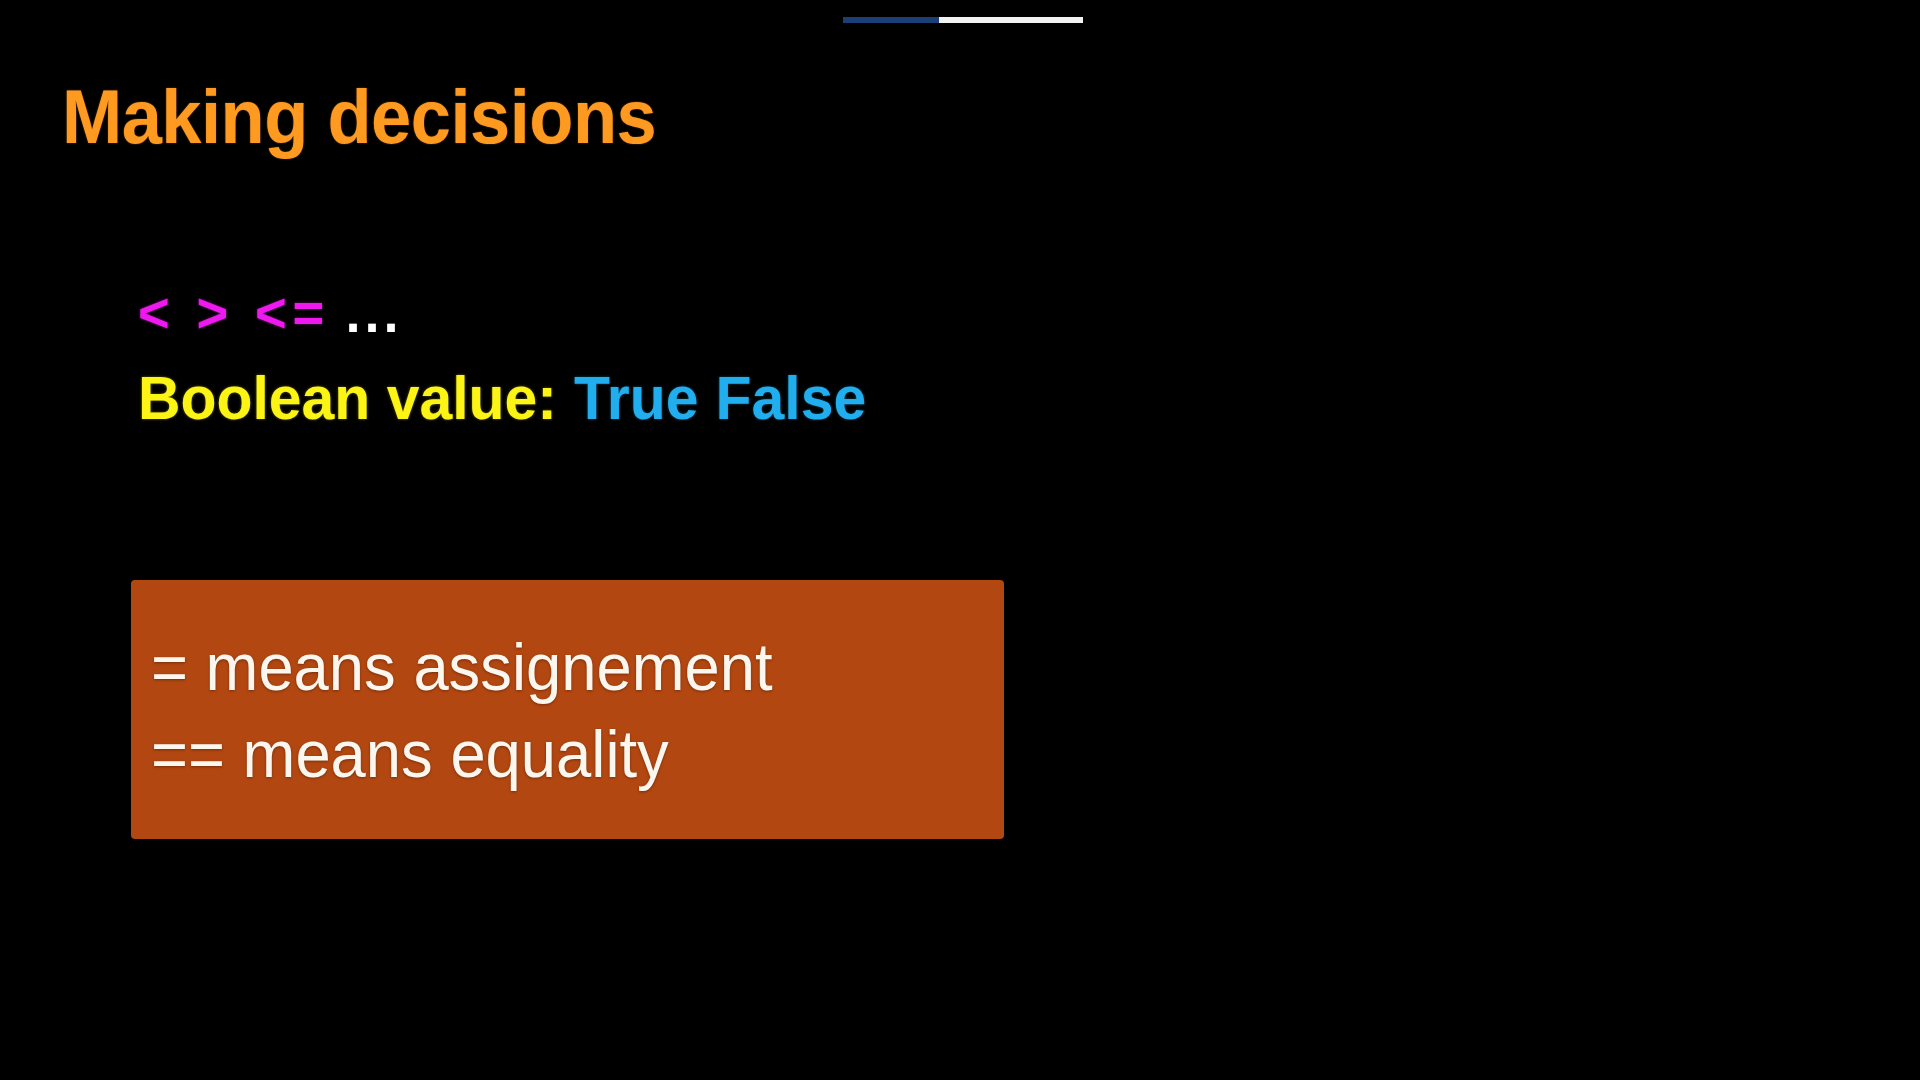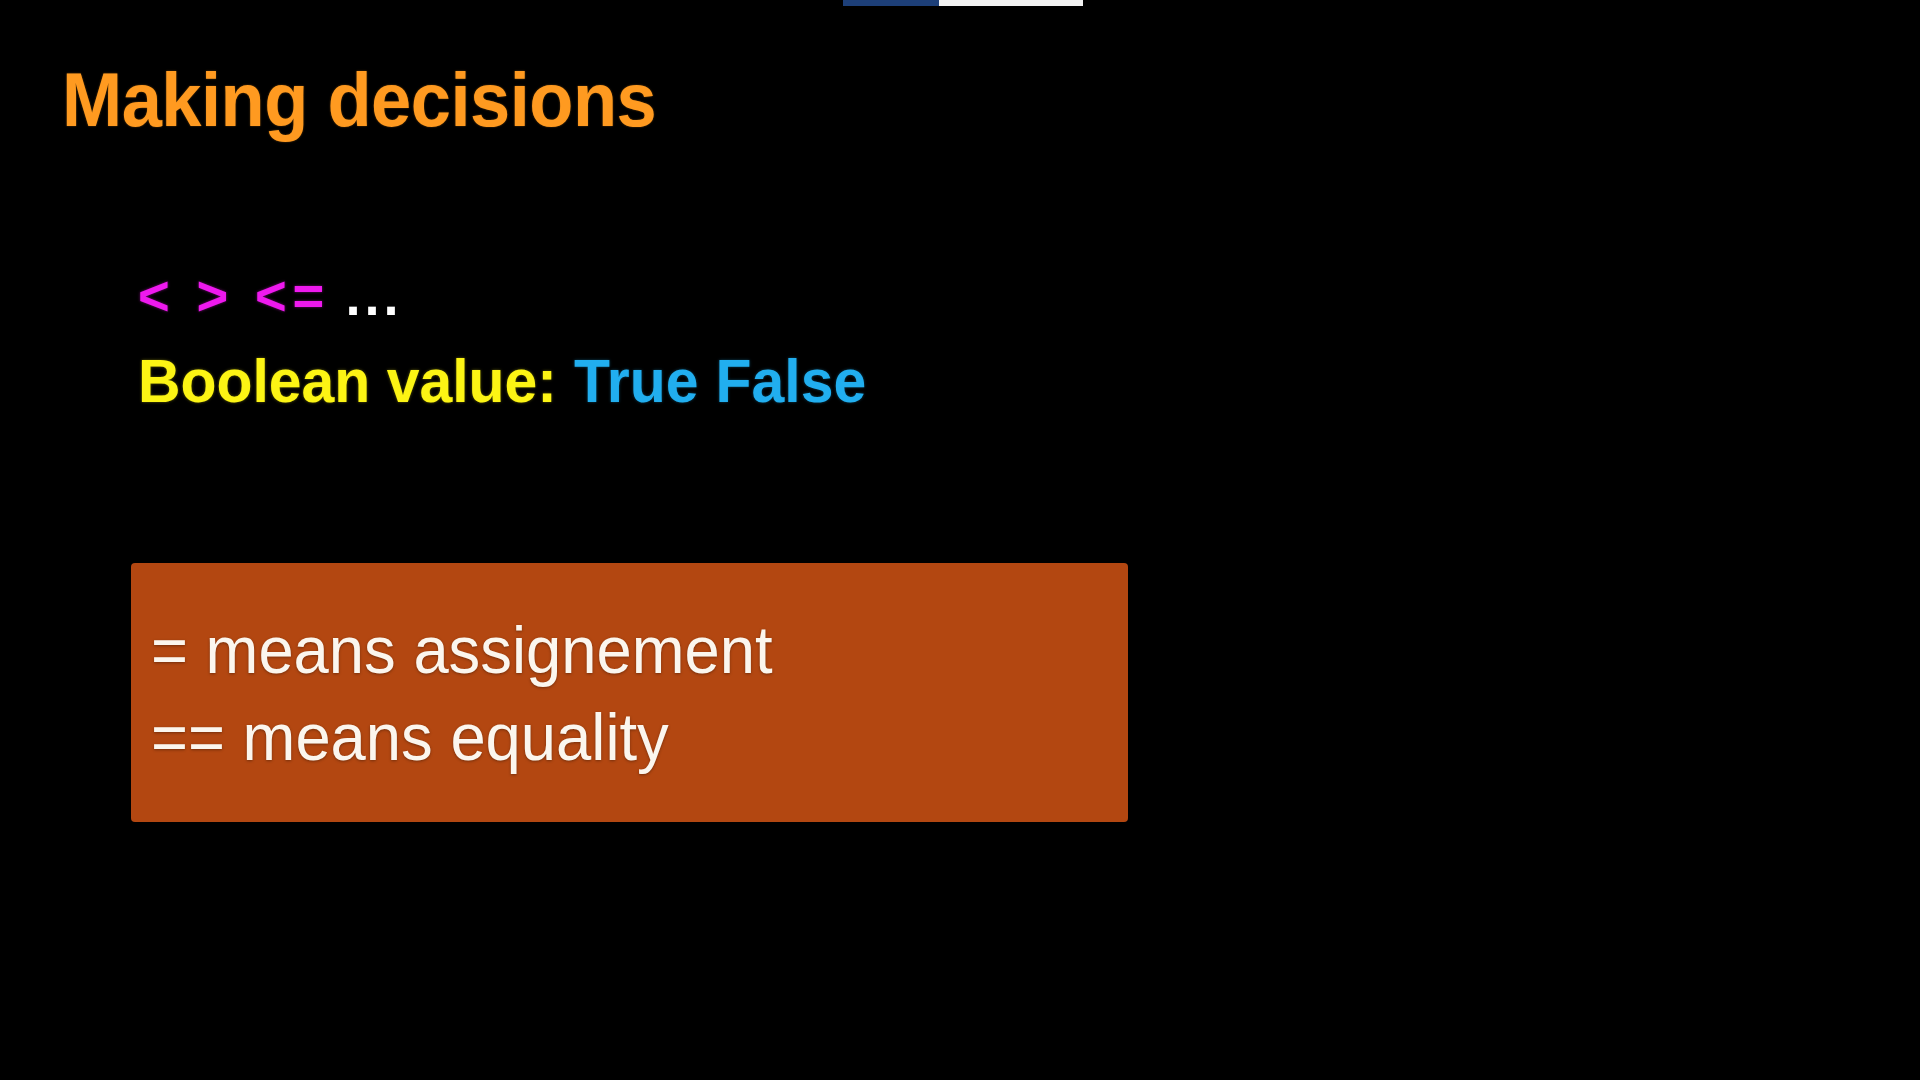--- a/index.html
+++ b/index.html
@@ -14,20 +14,21 @@
     overflow: hidden;
     font-family: "Liberation Sans", sans-serif;
     position: relative;
   }
 
   
   .slide {
     position: absolute;
     inset: 0;
     background: #000000;
+    margin-top: 17px;
   }
 
   
   .topstrip {
     position: absolute;
     top: 0;
     left: 843px;
     width: 240px;
     height: 6px;
     display: flex;
@@ -106,21 +107,21 @@
     margin-left: 18px;
     text-shadow: 0 0 3px rgba(33,174,239,0.4);
   }
   .bool-values .val-sep { display: inline-block; width: 18px; }
 
   
   .callout-box {
     position: absolute;
     left: 131px;
     top: 563px;
-    width: 997px;
+    width: 873px;
     height: 259px;
     background: #B34711;
     border-radius: 4px;
     box-sizing: border-box;
     padding: 44px 0 0 20px;
     box-shadow: 0 0 14px rgba(0,0,0,0.55);
   }
   .callout-line {
     color: #FBF6EE;
     font-size: 66px;

